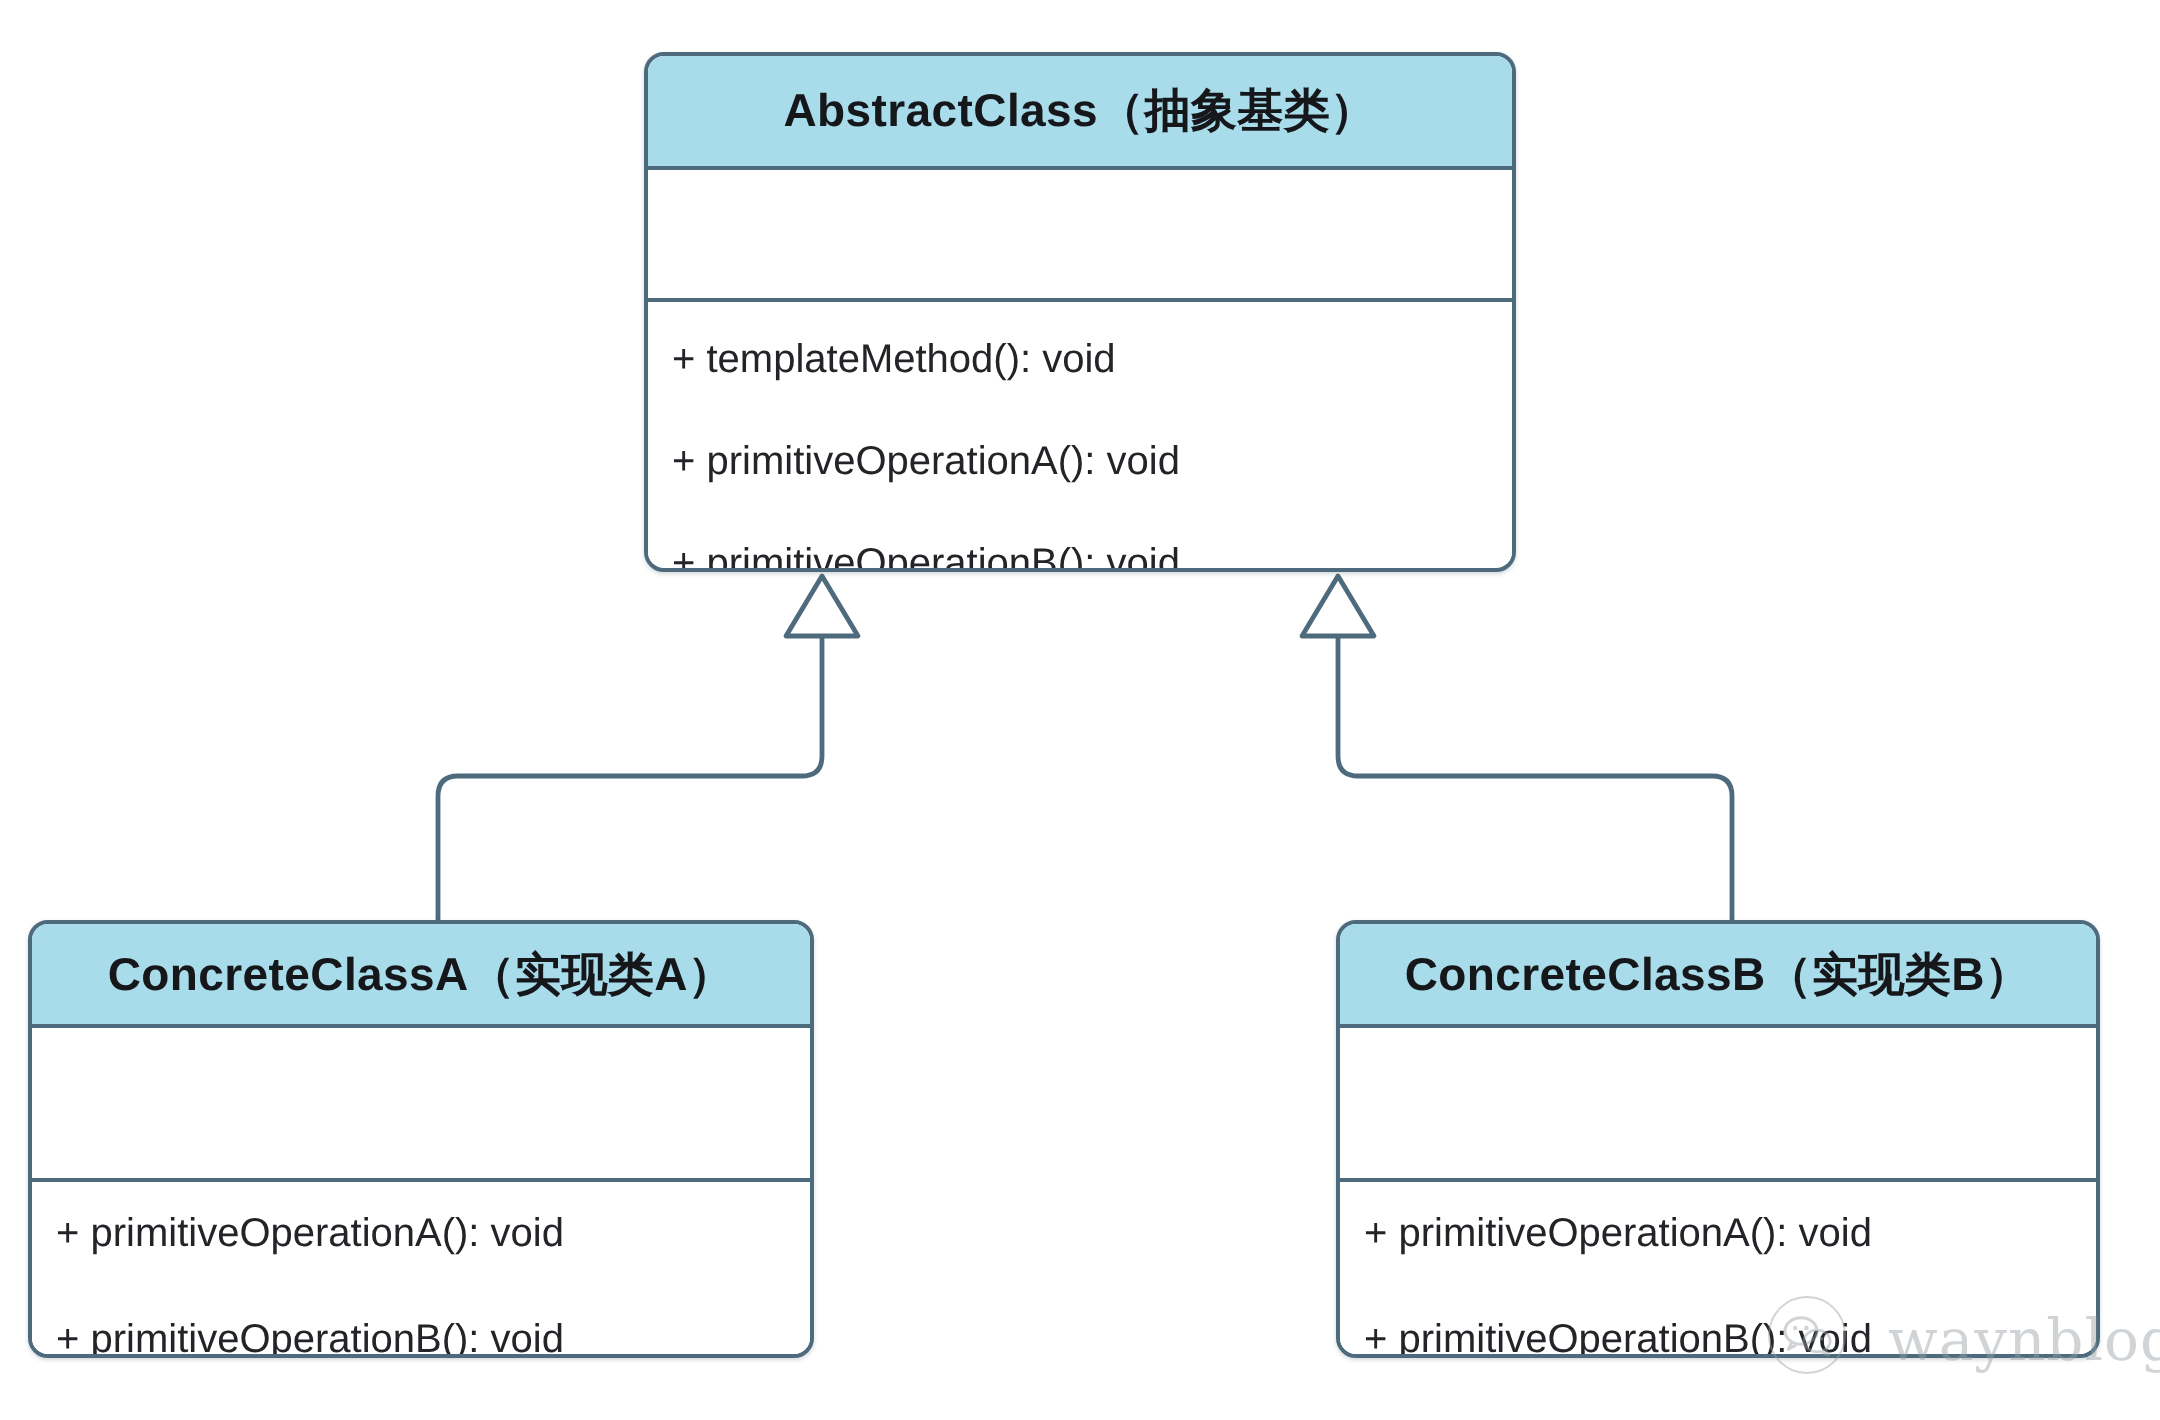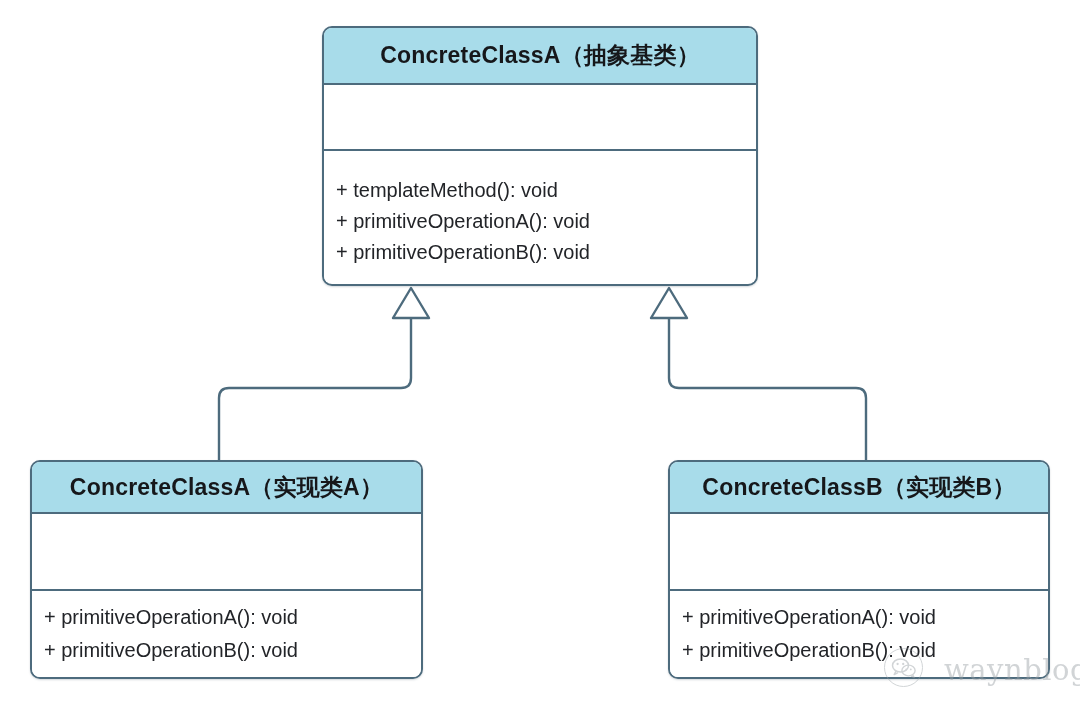--- a/index.html
+++ b/index.html
@@ -44,32 +44,33 @@
   }
   .uml-methods{
     background:#ffffff;
     box-sizing:border-box;
     width:100%;
     display:flex;flex-direction:column;justify-content:center;
   }
   .method-line{
     color:#222428;
     white-space:nowrap;
+    margin-top:20px;
   }
 
   
   #box-abstract{left:322px;top:26px;width:436px;height:260px;}
   #box-abstract .uml-header{height:57px;}
   #box-abstract .uml-header-text{font-size:23px;}
   #box-abstract .uml-attrs{height:66px;}
   #box-abstract .uml-methods{height:131px;padding:10px 0 0 12px;}
   #box-abstract .method-line{font-size:20px;line-height:31px;}
 
   
-  #box-concrete-a{left:30px;top:460px;width:393px;height:219px;}
+  #box-concrete-a{left:14px;top:460px;width:393px;height:219px;}
   #box-concrete-a .uml-header{height:52px;}
   #box-concrete-a .uml-header-text{font-size:23px;}
   #box-concrete-a .uml-attrs{height:77px;}
   #box-concrete-a .uml-methods{height:86px;padding-left:12px;}
   #box-concrete-a .method-line{font-size:20px;line-height:33px;}
 
   
   #box-concrete-b{left:668px;top:460px;width:382px;height:219px;}
   #box-concrete-b .uml-header{height:52px;}
   #box-concrete-b .uml-header-text{font-size:23px;}
@@ -106,21 +107,21 @@
 
     <path d="M 219,460 L 219,398 Q 219,388 229,388 L 401,388 Q 411,388 411,378 L 411,318" fill="none" stroke="#4d6b7d" stroke-width="2.4" stroke-linecap="round"></path>
     <polygon points="411,288 429,318 393,318" fill="#ffffff" stroke="#4d6b7d" stroke-width="2.4" stroke-linejoin="round"></polygon>
 
     <path d="M 866,460 L 866,398 Q 866,388 856,388 L 679,388 Q 669,388 669,378 L 669,318" fill="none" stroke="#4d6b7d" stroke-width="2.4" stroke-linecap="round"></path>
     <polygon points="669,288 687,318 651,318" fill="#ffffff" stroke="#4d6b7d" stroke-width="2.4" stroke-linejoin="round"></polygon>
   </svg>
 
   <div class="uml-class" id="box-abstract">
     <div class="uml-header">
-      <span class="uml-header-text">ConcreteClassA（抽象基类）</span>
+      <span class="uml-header-text">AbstractClass（抽象基类）</span>
     </div>
     <div class="uml-attrs"></div>
     <div class="uml-methods">
       <span class="method-line">+ templateMethod(): void</span>
       <span class="method-line">+ primitiveOperationA(): void</span>
       <span class="method-line">+ primitiveOperationB(): void</span>
     </div>
   </div>
 
   <div class="uml-class" id="box-concrete-a">

